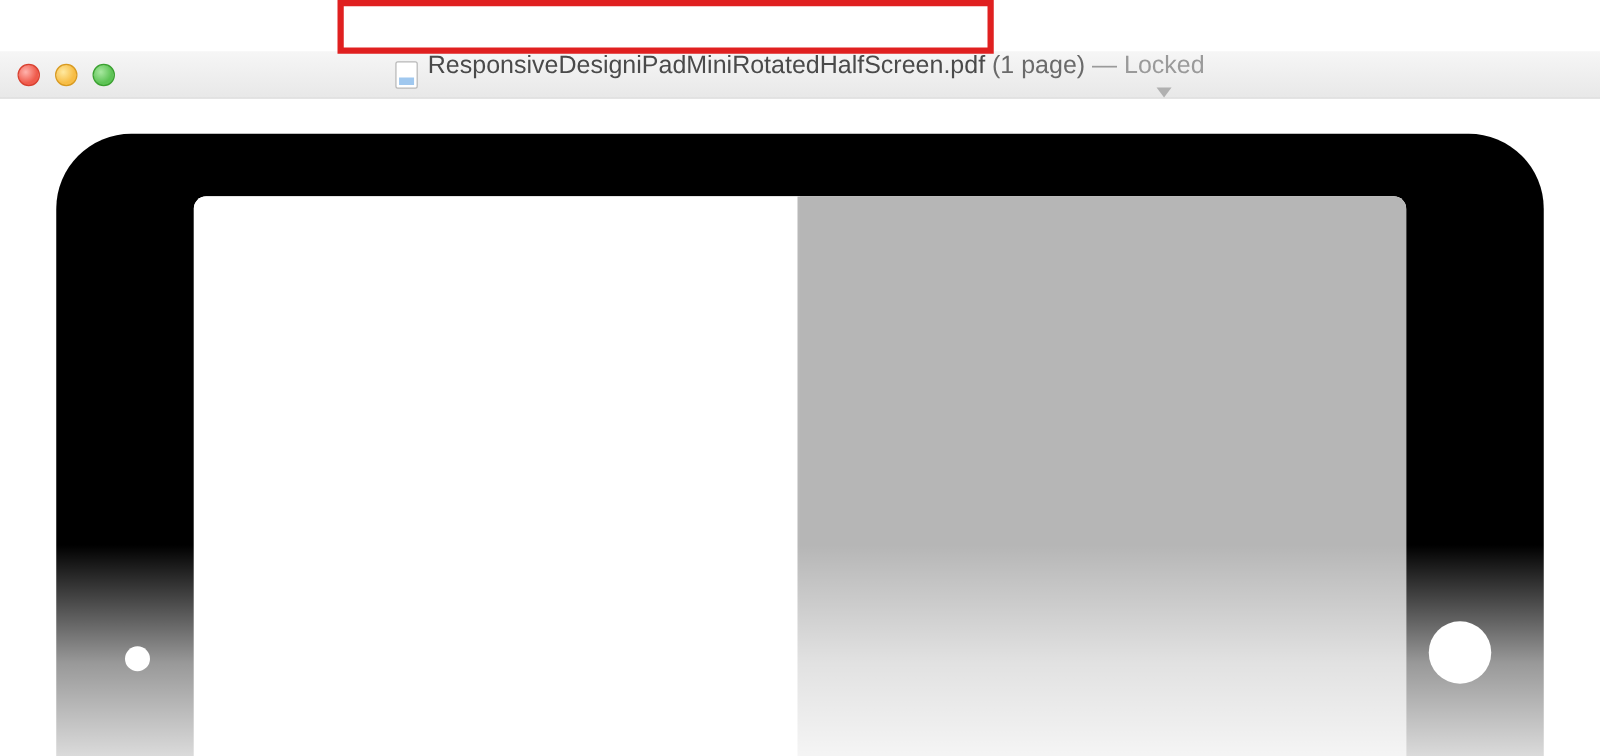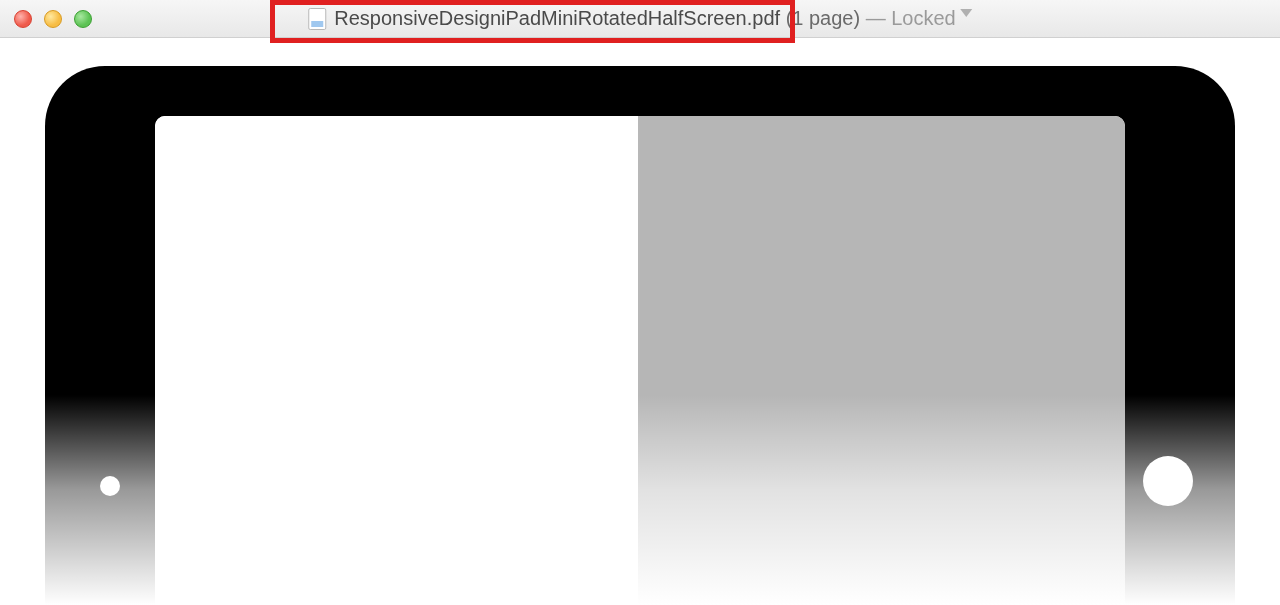--- a/index.html
+++ b/index.html
@@ -16,20 +16,21 @@
       position: relative;
     }
     .titlebar {
       height: 38px;
       width: 100%;
       background: linear-gradient(to bottom, #f6f6f6, #e8e8e8);
       border-bottom: 1px solid #d0d0d0;
       display: flex;
       align-items: center;
       position: relative;
+      margin-top: 41px;
     }
     .traffic-lights {
       display: flex;
       align-items: center;
       gap: 12px;
       padding-left: 14px;
     }
     .traffic-light {
       width: 18px;
       height: 18px;
@@ -83,21 +84,23 @@
     }
     .title-pages {
       color: #6a6a6a;
     }
     .title-dash {
       color: #9a9a9a;
     }
     .title-locked {
       color: #9a9a9a;
       display: inline-flex;
+      align-items: center;
       gap: 4px;
+      flex-direction: column;
     }
     .chevron {
       width: 0;
       height: 0;
       border-left: 6px solid transparent;
       border-right: 6px solid transparent;
       border-top: 8px solid #b0b0b0;
       margin-top: 2px;
     }
     .highlight-box {

